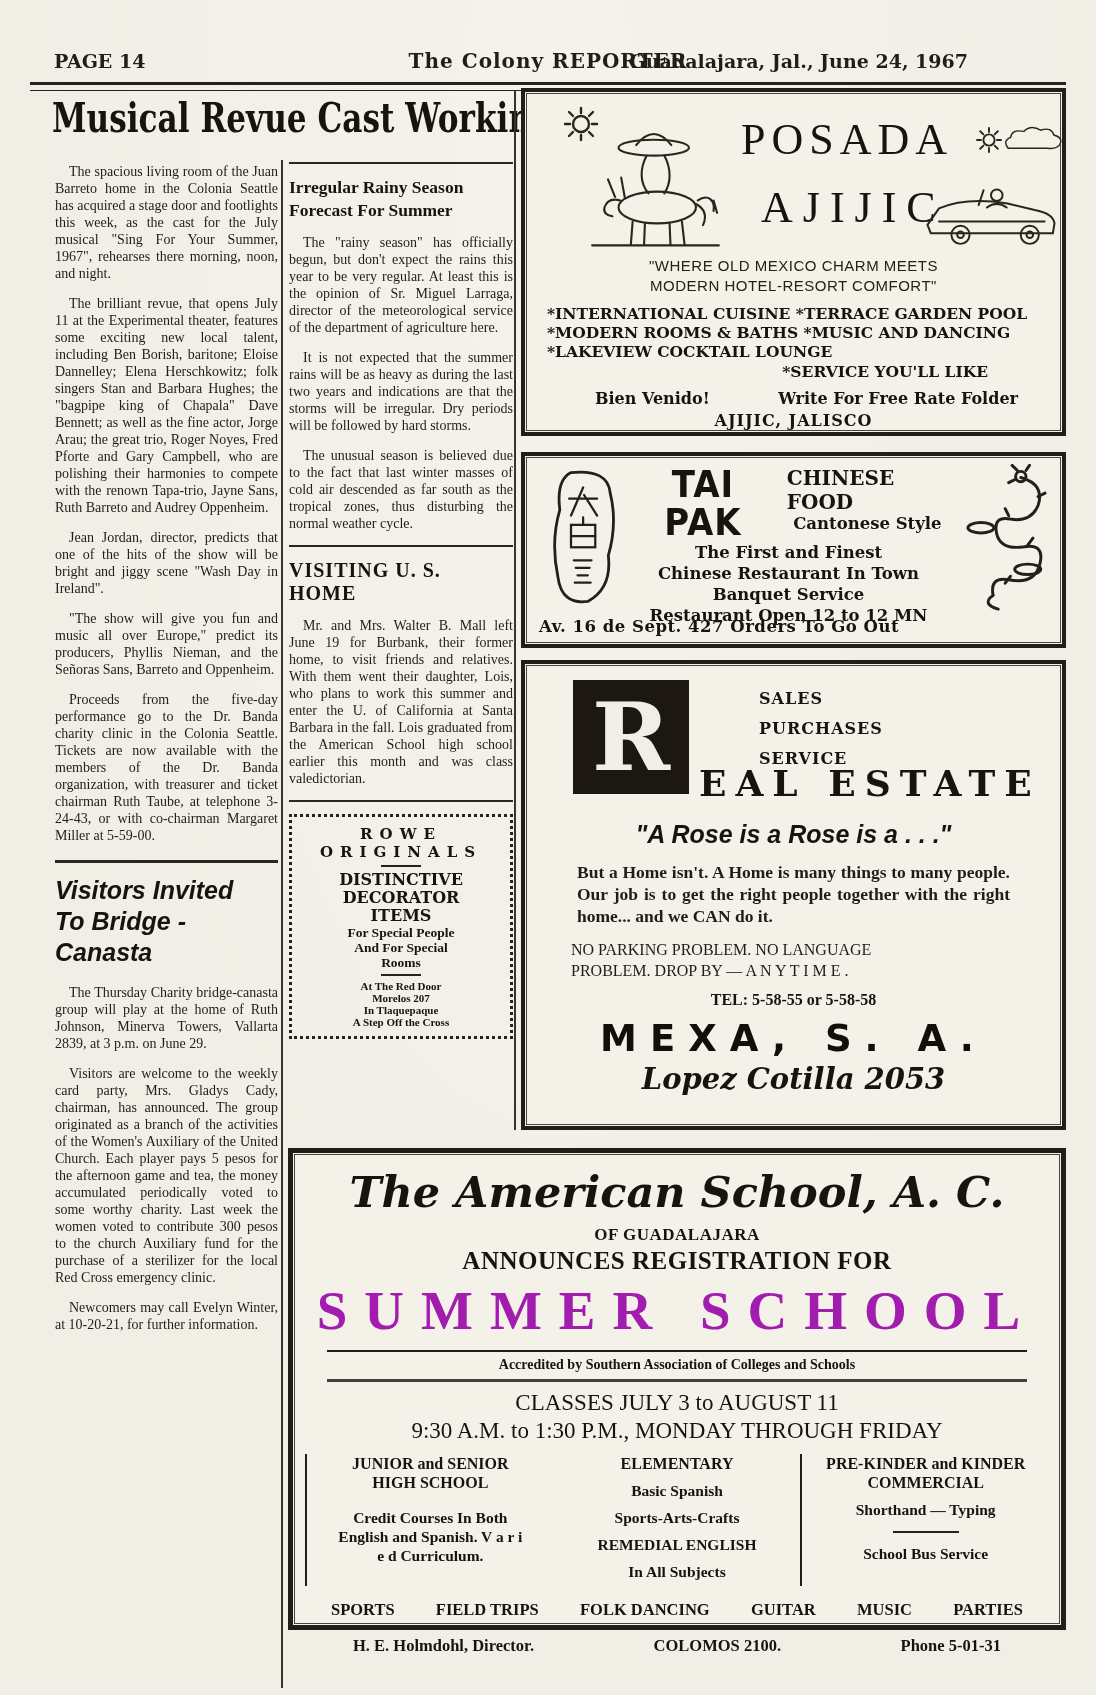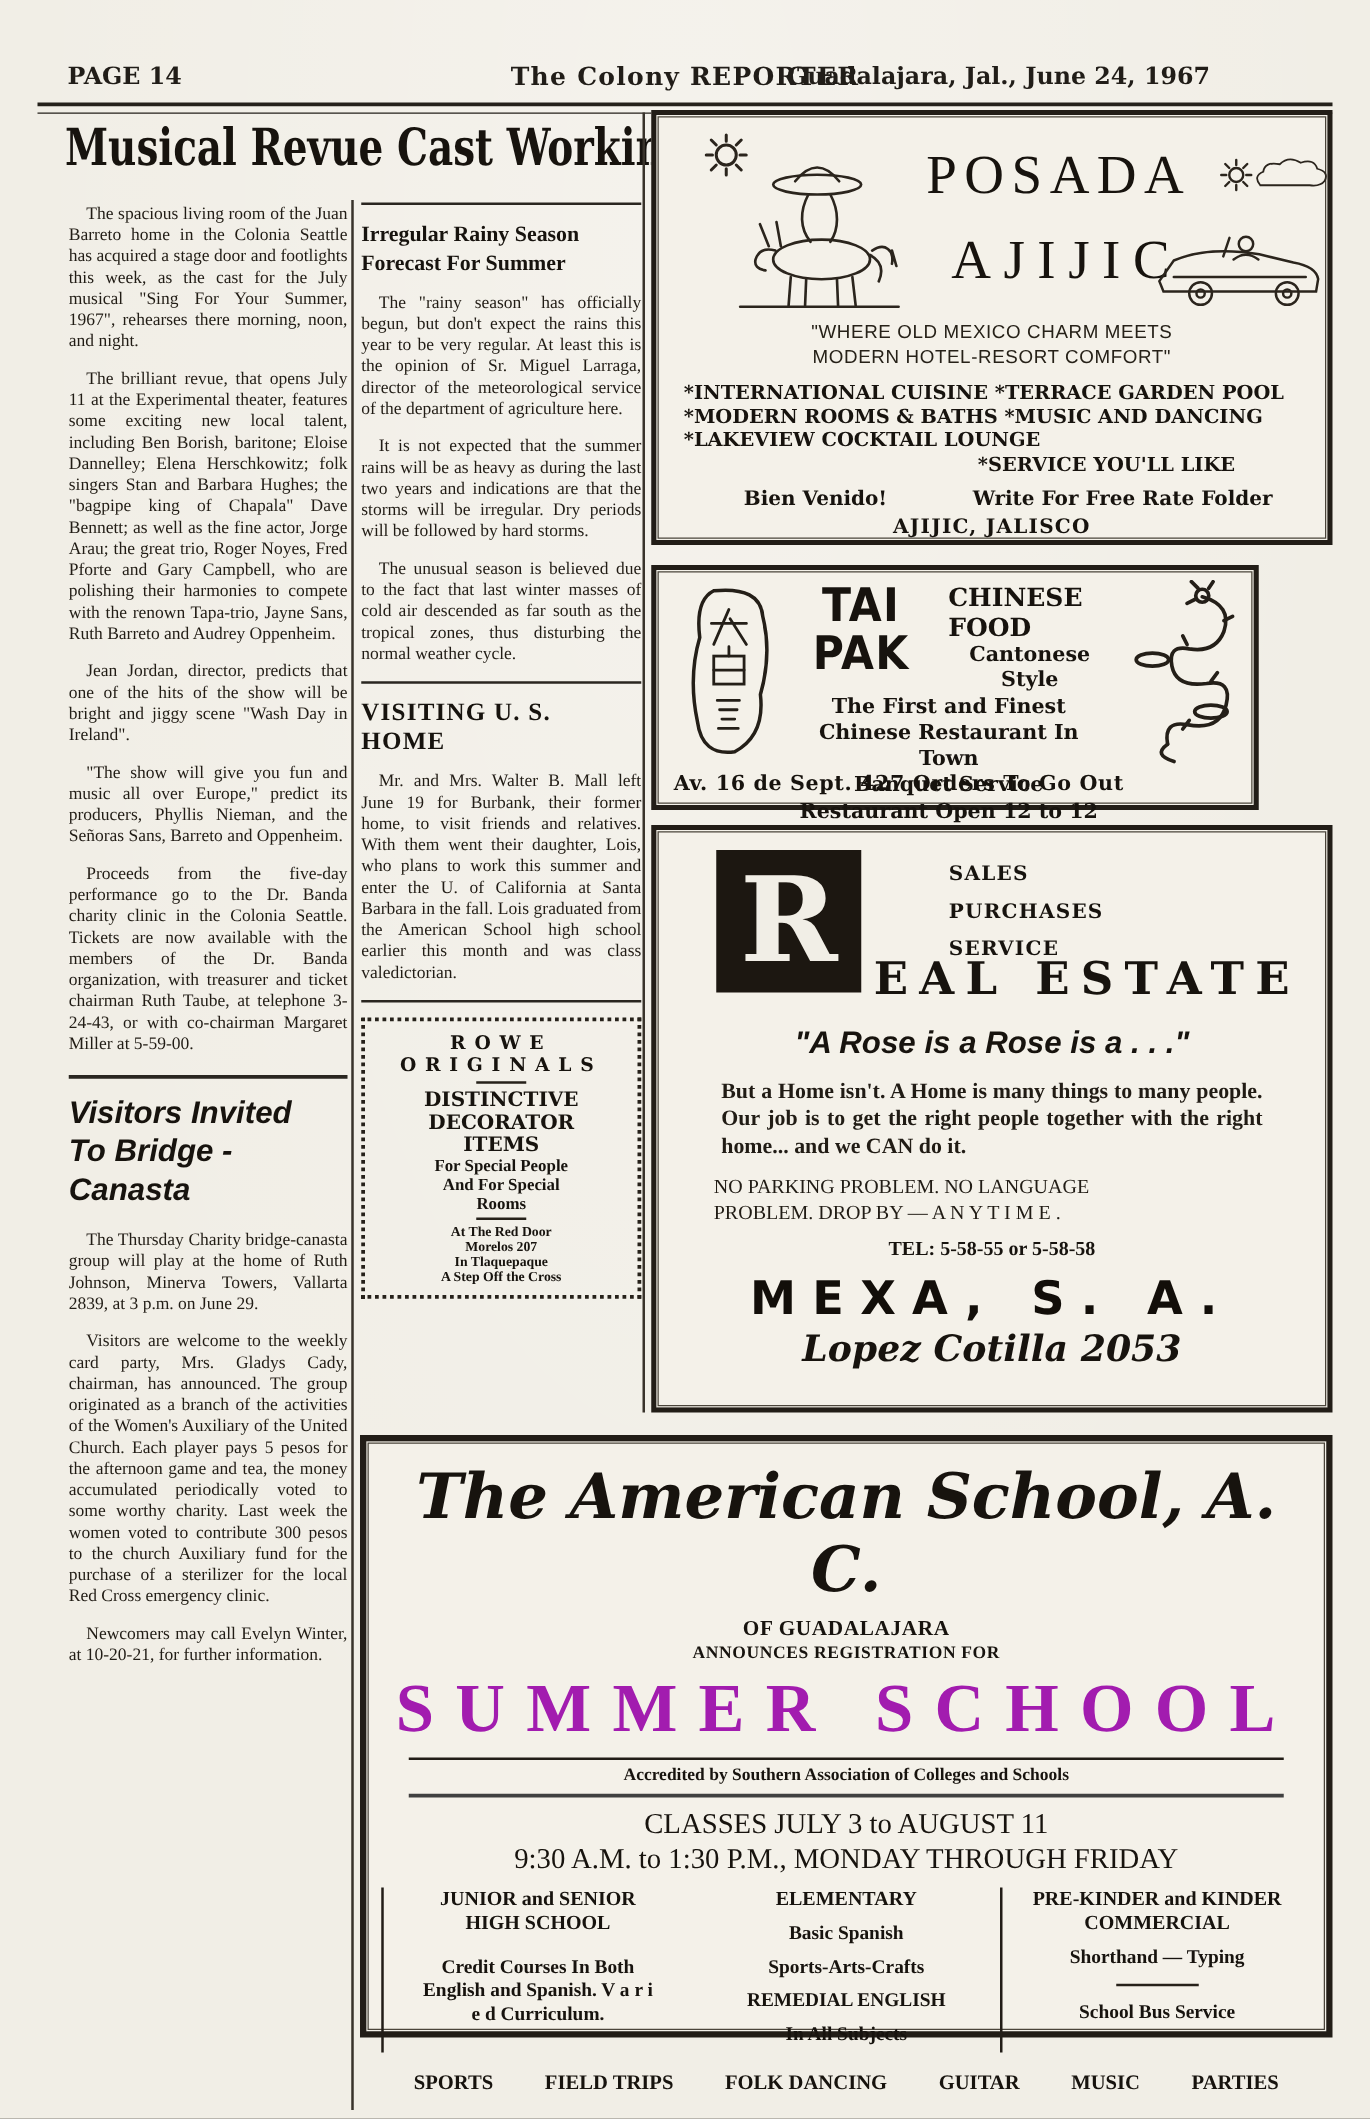--- a/index.html
+++ b/index.html
@@ -54,21 +54,21 @@
   .posada-name1{position:absolute;left:208px;top:16px;font-size:44px;letter-spacing:6px;font-family:"Liberation Serif",serif;color:#17130e;}
   .posada-name2{position:absolute;left:228px;top:84px;font-size:44px;letter-spacing:10px;font-family:"Liberation Serif",serif;color:#17130e;}
   .posada-tagline{text-align:center;font-family:"Liberation Sans",sans-serif;font-size:15px;line-height:20px;letter-spacing:.5px;margin-top:8px;color:#262118;}
   .posada-features{margin:8px 0 0 14px;font-family:"DejaVu Serif",serif;font-weight:bold;font-size:15.5px;line-height:19px;color:#17130e;}
   .posada-service{text-align:right;padding-right:66px;font-family:"DejaVu Serif",serif;font-weight:bold;font-size:15.5px;margin-top:1px;color:#17130e;}
   .posada-bottom{display:flex;margin-top:8px;font-family:"DejaVu Serif",serif;font-weight:bold;font-size:16px;color:#17130e;}
   .posada-bottom .welcome{margin-left:62px;}
   .posada-bottom .folder{margin-left:auto;margin-right:36px;}
   .posada-loc{text-align:center;font-family:"DejaVu Serif",serif;font-weight:bold;font-size:16px;margin-top:3px;letter-spacing:1px;color:#17130e;}
   
-  .taipak{left:521px;top:452px;width:486px;height:196px;padding:8px 10px;}
+  .taipak{left:521px;top:452px;width:545px;height:196px;padding:8px 10px;}
   .tp-row{display:flex;align-items:flex-start;}
   .tp-row svg{stroke:#241f18;fill:none;stroke-linecap:round;}
   .seal{width:84px;height:142px;margin:2px 2px 0 8px;flex:none;}
   .dragon{width:104px;height:150px;margin-left:auto;flex:none;}
   .tp-center{text-align:center;flex:1;padding-top:2px;}
   .tp-titlerow{display:flex;justify-content:center;align-items:flex-start;gap:10px;}
   .tp-name{font-family:"DejaVu Sans",sans-serif;font-weight:bold;font-size:37px;line-height:38px;letter-spacing:1px;transform:scaleX(.92);color:#17130e;}
   .tp-right{text-align:left;}
   .tp-cuisine{font-family:"DejaVu Serif",serif;font-weight:bold;font-size:20px;line-height:24px;color:#17130e;}
   .tp-style{font-family:"DejaVu Serif",serif;font-weight:bold;font-size:16.5px;line-height:20px;color:#17130e;}
@@ -89,23 +89,23 @@
   .re-addr{text-align:center;font-family:"DejaVu Serif",serif;font-weight:bold;font-style:italic;font-size:29px;margin-top:2px;color:#17130e;}
   
   .rowe-box{border:3px dotted #26211a;margin-top:10px;padding:8px 6px;text-align:center;color:#17130e;}
   .rowe-title{font-family:"DejaVu Serif",serif;font-weight:bold;font-size:15px;line-height:18px;letter-spacing:7px;}
   .mini-rule{width:40px;height:2px;background:#26211a;margin:4px auto;}
   .rowe-sub{font-family:"DejaVu Serif",serif;font-weight:bold;font-size:16px;line-height:18px;}
   .rowe-for{font-weight:bold;font-size:13.5px;line-height:15px;}
   .rowe-addr{font-weight:bold;font-size:11px;line-height:12px;}
   
   .school{left:288px;top:1148px;width:778px;height:482px;border-width:5px;padding:8px 12px;}
-  .sc-title{text-align:center;font-family:"DejaVu Serif",serif;font-weight:bold;font-style:italic;font-size:50px;margin-top:6px;color:#17130e;}
+  .sc-title{text-align:center;font-family:"DejaVu Serif",serif;font-weight:bold;font-style:italic;font-size:43px;margin-top:6px;color:#17130e;}
   .sc-of{text-align:center;font-weight:bold;font-size:17px;margin-top:8px;letter-spacing:.5px;color:#17130e;}
-  .sc-announce{text-align:center;font-weight:bold;font-size:14px;margin-top:2px;letter-spacing:.5px;color:#17130e;}
+  .sc-announce{text-align:center;font-weight:bold;font-size:25px;margin-top:2px;letter-spacing:.5px;color:#17130e;}
   .sc-program{text-align:center;font-family:Liberation Serif, serif;font-weight:bold;font-size:55px;letter-spacing:17px;margin-top:4px;white-space:nowrap;color:#a21caf;}
   .sc-accred{width:94%;margin:8px auto 0;border-top:2px solid #221d17;border-bottom:3px solid #404040;
     text-align:center;font-weight:bold;font-size:14px;padding:5px 0 6px;color:#17130e;}
   .sc-classes1{text-align:center;font-size:23px;margin-top:8px;color:#17130e;}
   .sc-classes2{text-align:center;font-size:23px;margin-top:2px;color:#17130e;}
   .sc-cols{display:flex;margin-top:10px;min-height:132px;}
   .sc-col{flex:1;text-align:center;padding:0 8px;}
   .sc-col.divider{border-left:2px solid #221d17;}
   .sc-colhead{font-weight:bold;font-size:16px;line-height:19px;color:#17130e;}
   .sc-item{font-weight:bold;font-size:15.5px;margin-top:9px;color:#17130e;}

